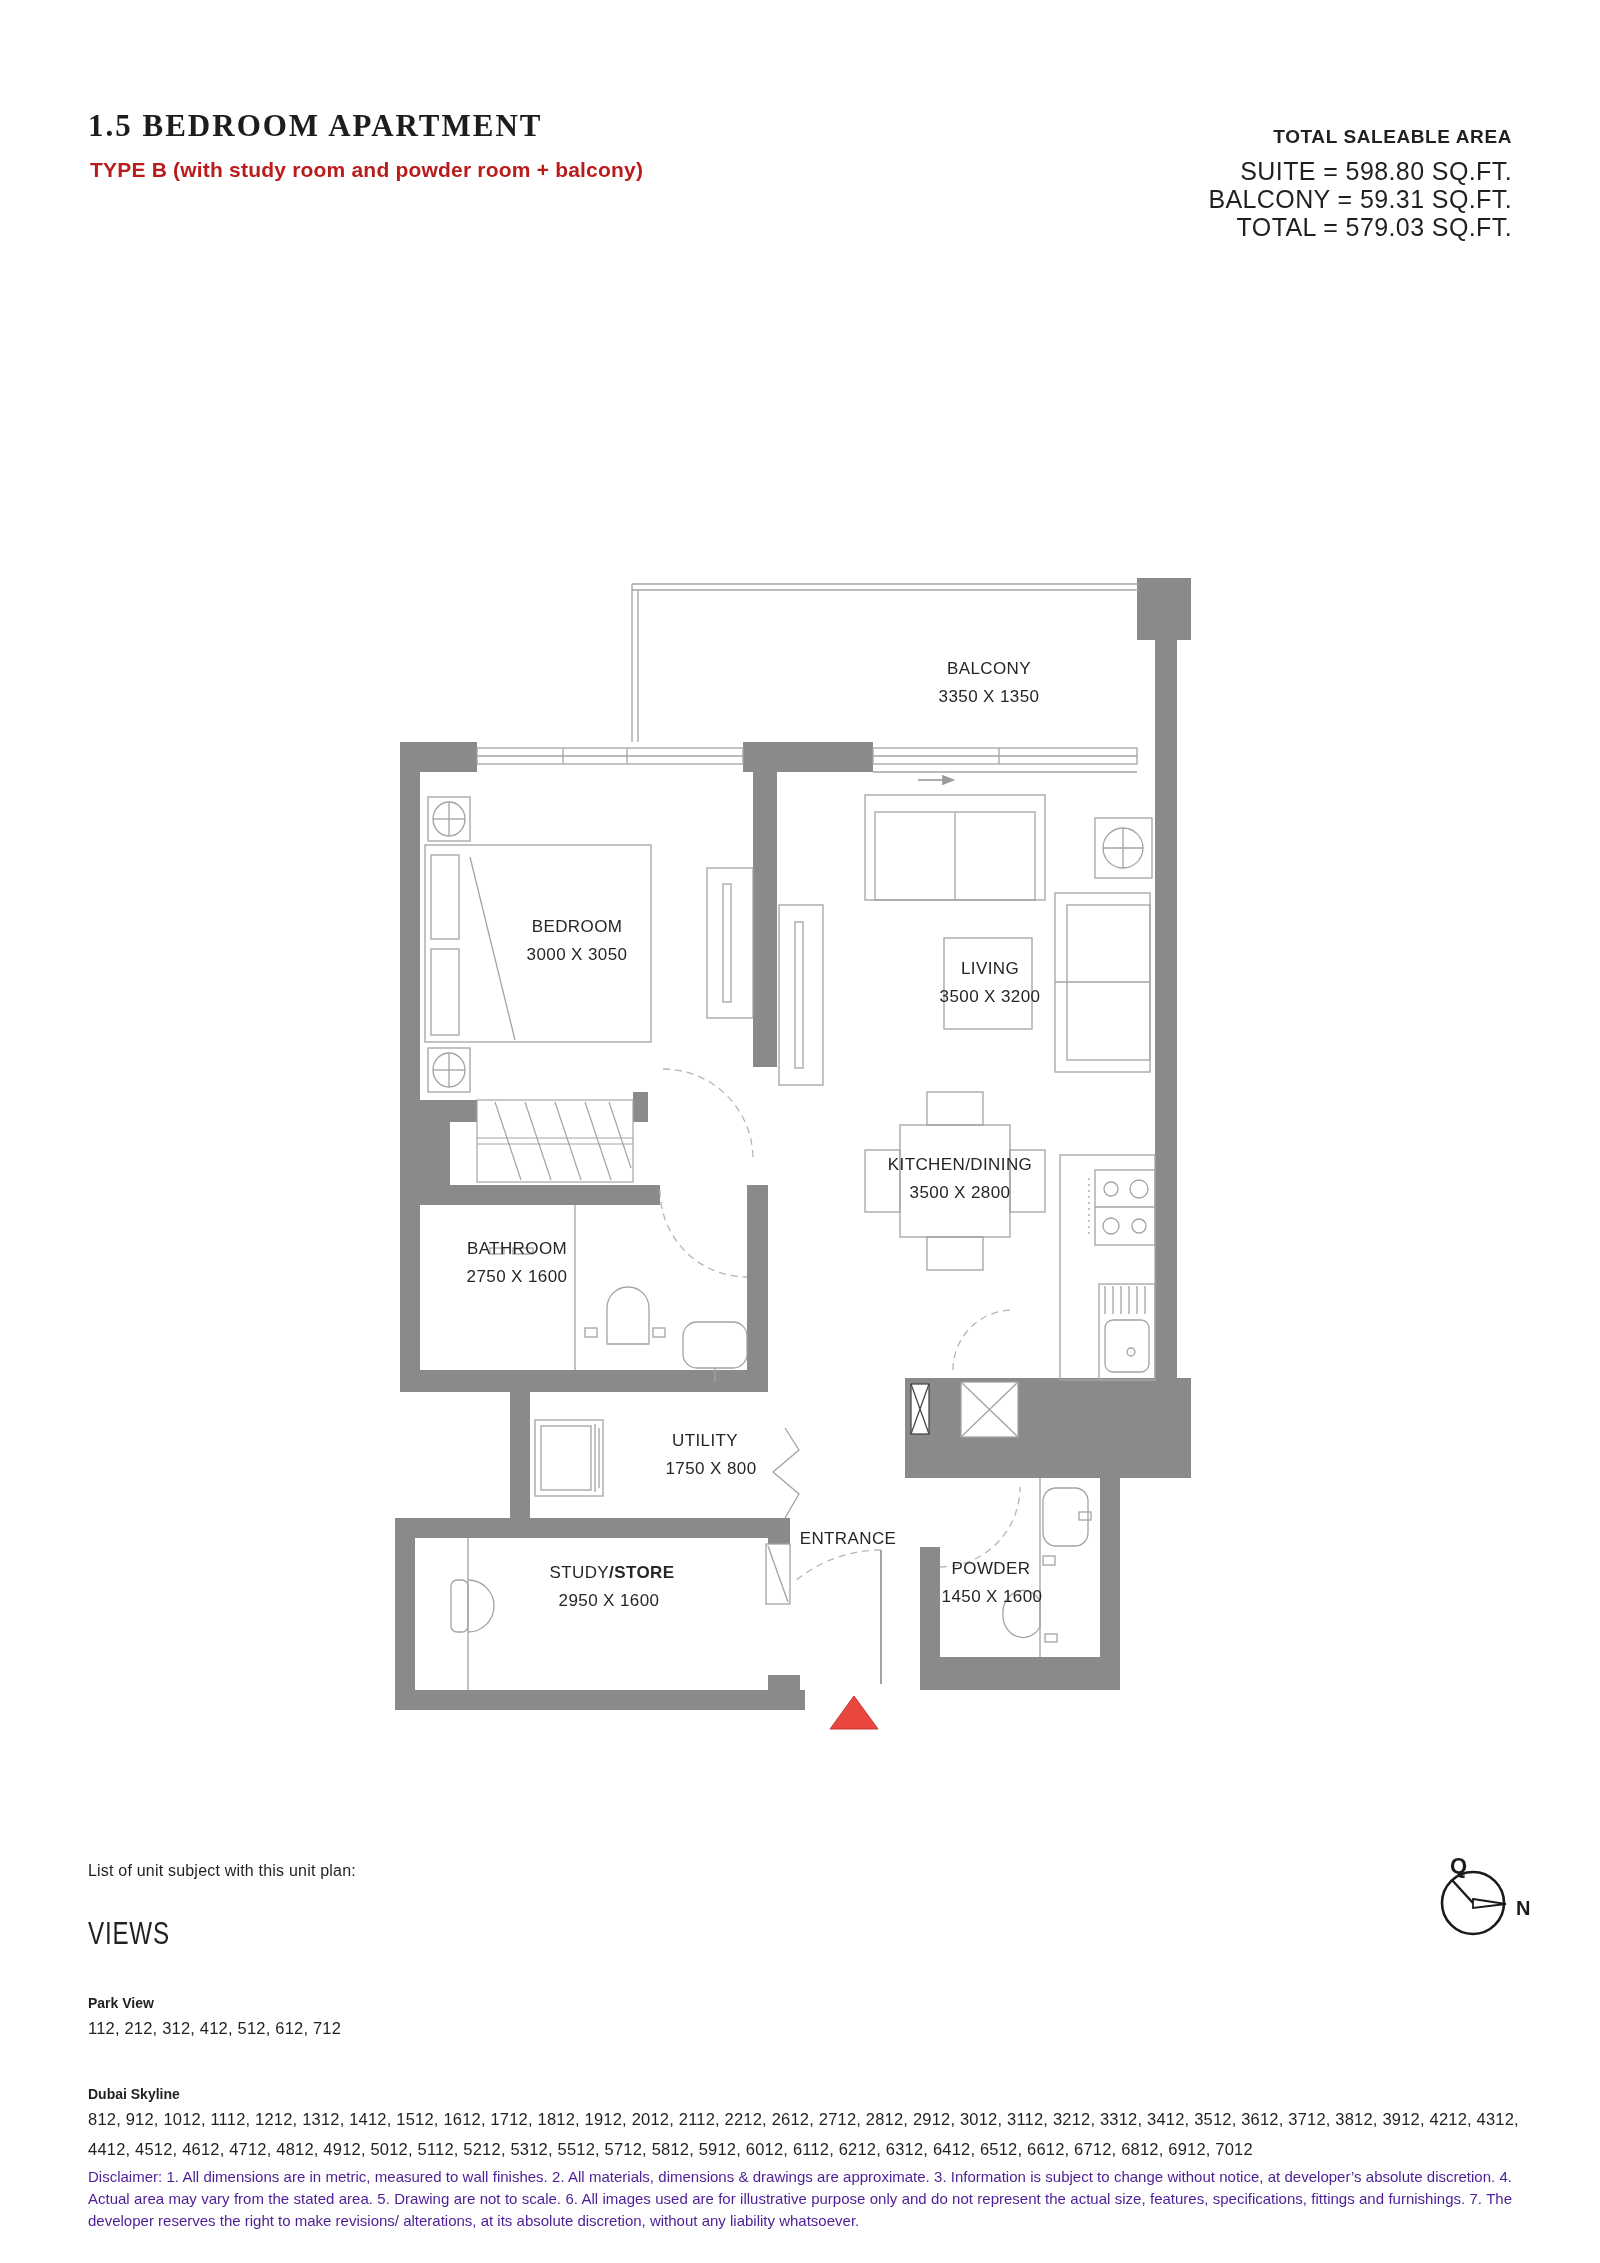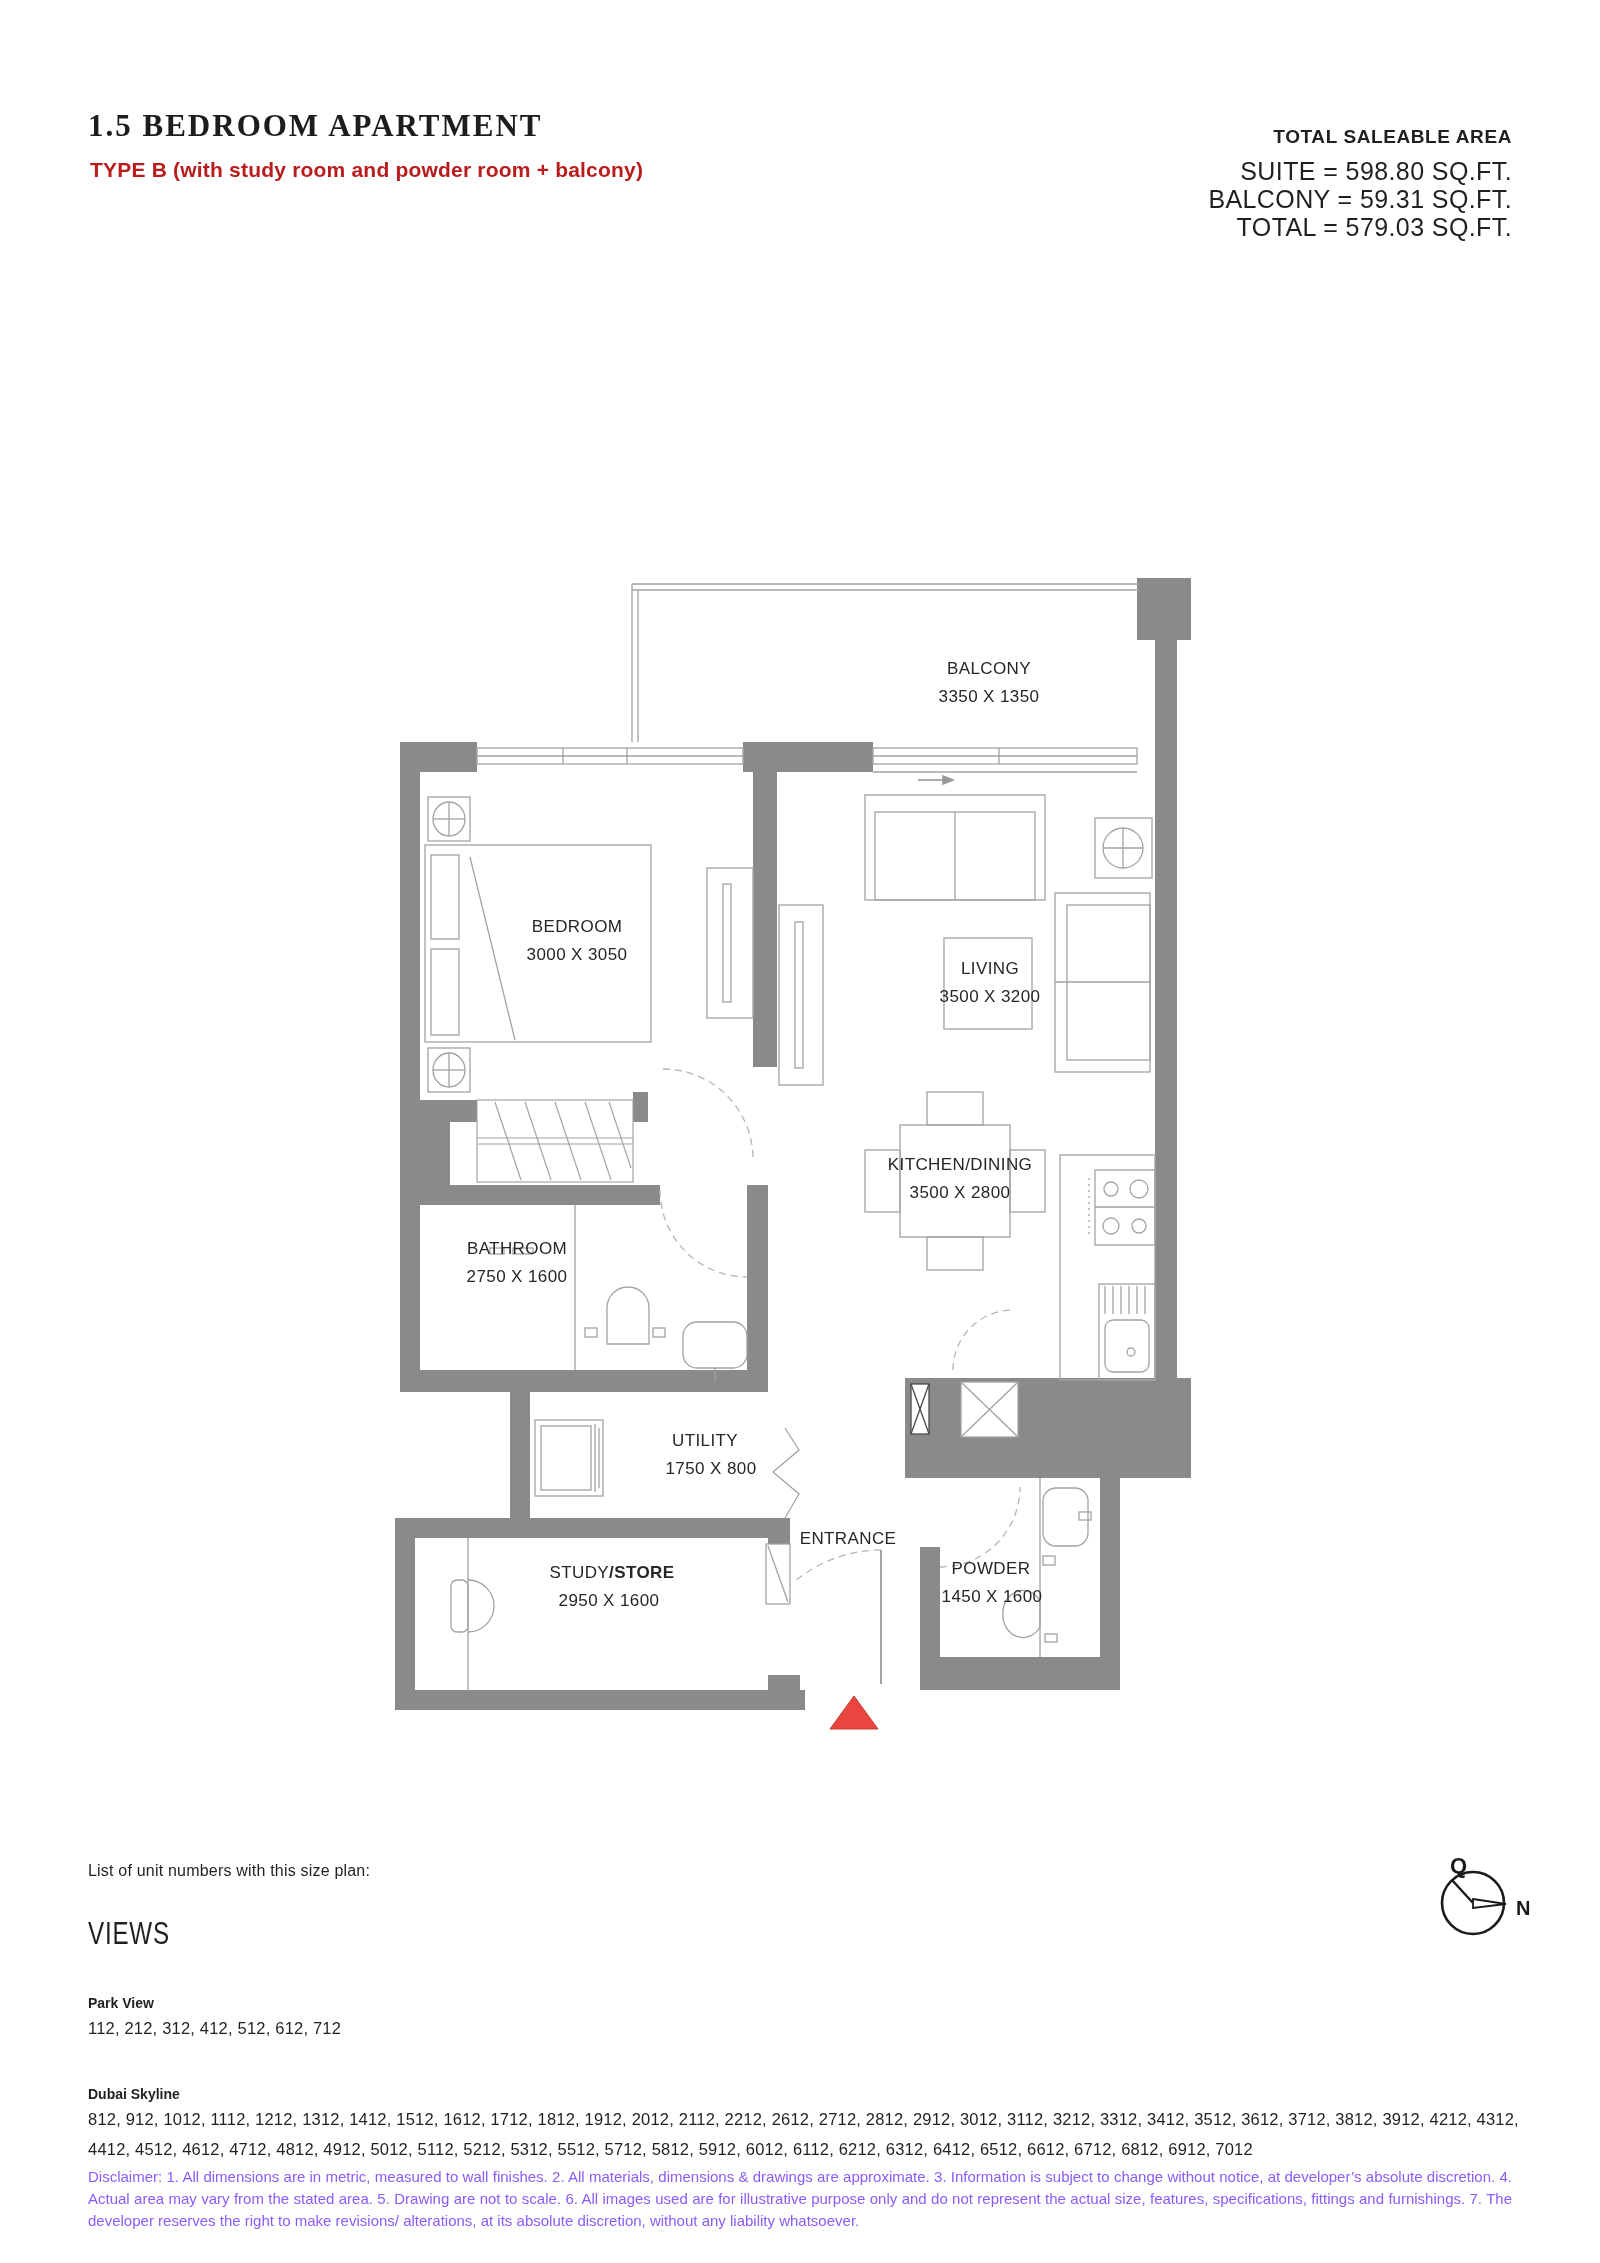--- a/index.html
+++ b/index.html
@@ -13,21 +13,21 @@
   .area-heading{font-size:19px;font-weight:bold;letter-spacing:.6px;margin-bottom:9px;}
   .area-line{font-size:25px;letter-spacing:.4px;line-height:28px;}
   .plan-wrap{position:absolute;left:395px;top:572px;width:810px;height:1175px;}
   .units{position:absolute;left:88px;top:1862px;width:1432px;}
   .units-intro{font-size:16px;letter-spacing:.2px;}
   .views-heading{margin-top:36px;font-size:31px;letter-spacing:1px;transform:scale(.78,1);
                  transform-origin:left center;font-weight:400;}
   .group-label{font-size:14px;font-weight:bold;margin-top:43px;}
   .group-numbers{font-size:16.5px;margin-top:2px;line-height:30px;letter-spacing:.2px;}
   .disclaimer{position:absolute;left:88px;top:2166px;width:1424px;font-size:15px;
-              color:#8b5cf6;line-height:22px;text-align:justify;}
+              color:#4c1d95;line-height:22px;text-align:justify;}
   .compass{position:absolute;left:1420px;top:1835px;}
   svg text{font-family:"Liberation Sans",sans-serif;}
   .roomlabel{font-size:17px;fill:#262626;letter-spacing:.4px;}
 </style>
 </head>
 <body>
 
 <div class="page">
 
   <div class="title">1.5 BEDROOM APARTMENT</div>
@@ -262,21 +262,21 @@
 
       <text class="roomlabel" x="453" y="972">ENTRANCE</text>
 
       <text class="roomlabel" x="596" y="1002">POWDER</text>
       <text class="roomlabel" x="597" y="1030">1450 X 1600</text>
     </g>
   </svg>
   </div>
 
   <div class="units">
-    <div class="units-intro">List of unit numbers with this size plan:</div>
+    <div class="units-intro">List of unit subject with this unit plan:</div>
     <div class="views-heading">VIEWS</div>
     <div class="group-label">Park View</div>
     <div class="group-numbers">112, 212, 312, 412, 512, 612, 712</div>
     <div class="group-label">Dubai Skyline</div>
     <div class="group-numbers">812, 912, 1012, 1112, 1212, 1312, 1412, 1512, 1612, 1712, 1812, 1912, 2012, 2112, 2212, 2612, 2712, 2812, 2912, 3012, 3112, 3212, 3312, 3412, 3512, 3612, 3712, 3812, 3912, 4212, 4312, 4412, 4512, 4612, 4712, 4812, 4912, 5012, 5112, 5212, 5312, 5512, 5712, 5812, 5912, 6012, 6112, 6212, 6312, 6412, 6512, 6612, 6712, 6812, 6912, 7012</div>
   </div>
 
   <div class="compass">
     <svg width="140" height="120" viewBox="0 0 140 120">
       <circle cx="53" cy="68" r="31" fill="none" stroke="#1a1a1a" stroke-width="2.6"></circle>

